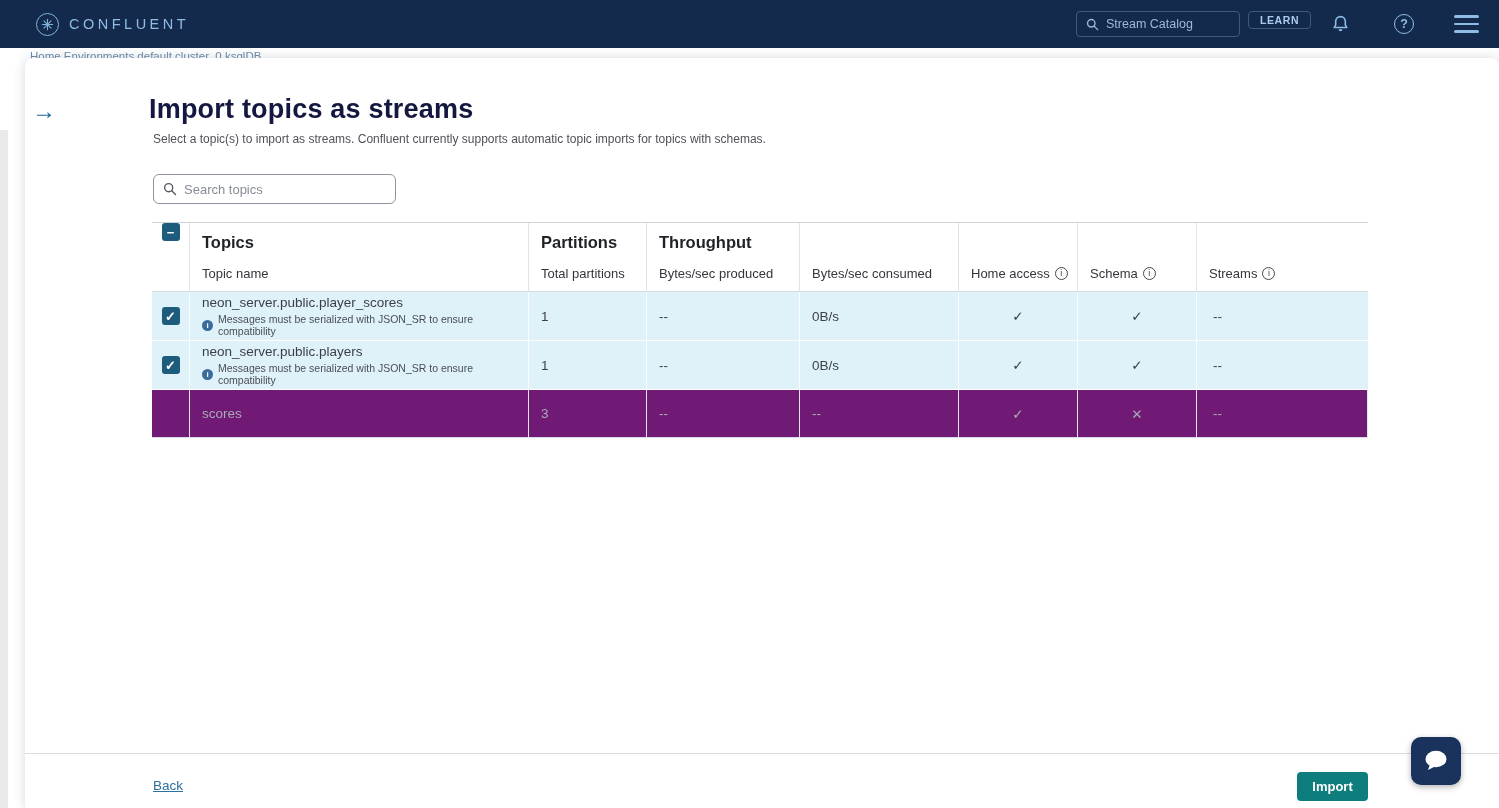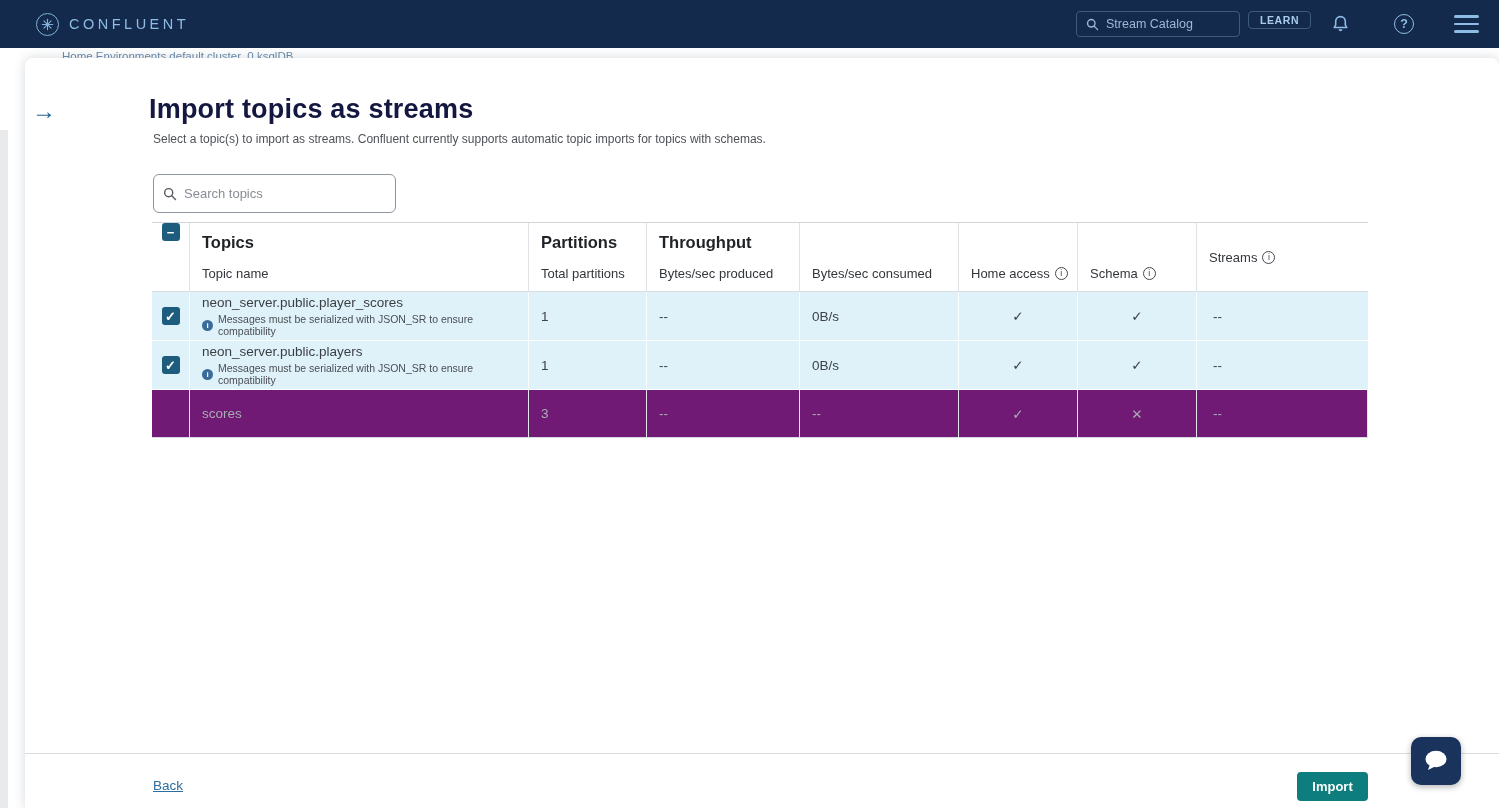--- a/index.html
+++ b/index.html
@@ -29,50 +29,50 @@
               align-items:center; justify-content:center; cursor:pointer; }
   .bell-btn { left:1320px; } .help-btn { left:1384px; } .menu-btn { left:1446px; }
   .help-circle { width:20px; height:20px; border:1.7px solid #8FBCE4; border-radius:50%;
                  color:#8FBCE4; font-size:12.5px; font-weight:bold; display:flex;
                  align-items:center; justify-content:center; }
   .hamburger { display:flex; flex-direction:column; gap:5px; width:25px; }
   .hamburger span { display:block; height:2.4px; background:#8FBCE4; border-radius:2px; }
 
   
   .breadcrumb-strip { position:absolute; left:30px; top:50px; font-size:11.5px;
-                      color:#6E8EAC; z-index:1; white-space:nowrap;margin-left:32px; }
+                      color:#6E8EAC; z-index:1; white-space:nowrap; }
   .collapsed-rail { position:absolute; left:0; top:130px; width:8px; height:678px;
                     background:#E9EAEB; z-index:1; }
 
   
   .panel { position:absolute; left:25px; top:58px; width:1474px; height:750px;
            background:#fff; border-radius:8px 8px 0 0; z-index:3;
            box-shadow:0 0 12px rgba(20,42,77,0.18); }
   .collapse-arrow { position:absolute; left:6px; top:40px; width:26px; height:26px;
                     color:#1F6395; font-size:24px; line-height:26px; text-align:center;
                     cursor:pointer; }
   .panel-title { position:absolute; left:124px; top:36px; font-size:27px; font-weight:bold;
                  color:#14173F; letter-spacing:0.2px; }
   .panel-subtitle { position:absolute; left:128px; top:74px; font-size:12px; color:#4F5159; }
 
-  .topic-search { position:absolute; left:128px; top:116px; width:243px; height:39px;
+  .topic-search { position:absolute; left:128px; top:116px; width:243px; height:30px;
                   border:1.3px solid #8F959E; border-radius:6px; display:flex;
                   align-items:center; gap:7px; padding:0 9px; background:#fff; }
   .topic-search input { border:none; outline:none; font-size:13px; color:#33363B; width:190px;
                         font-family:"Liberation Sans",sans-serif; }
   .topic-search input::placeholder { color:#878D96; }
 
   
   .table { position:absolute; left:127px; top:164px; width:1216px; }
   .trow { display:grid;
           grid-template-columns:38px 339px 118px 153px 159px 119px 119px 171px; }
   .thead { border-top:1px solid #D0D4D8; border-bottom:1px solid #D9DDE1; height:70px; }
   .thead .cell { border-right:1px solid #DFE2E6; display:flex; flex-direction:column;
                  justify-content:space-between; padding:10px 0 10px 12px; }
-  .thead .cell:last-child { border-right:none;justify-content:center; }
+  .thead .cell:last-child { border-right:none; }
   .group-label { font-size:16.5px; font-weight:bold; color:#1F2226; }
   .sub-label { font-size:13px; color:#33363B; display:flex; align-items:center; gap:5px; }
   .info-i { width:13px; height:13px; border:1.2px solid #44484E; border-radius:50%;
             color:#44484E; font-size:9px; line-height:11px; text-align:center;
             display:inline-block; font-style:normal; flex:0 0 auto; }
   .cb-cell { display:flex; align-items:center; justify-content:center;
              padding:0 !important; }
   .checkbox { width:18px; height:18px; background:#1E5C7D; border-radius:3px; color:#fff;
               font-size:13px; font-weight:bold; display:flex; align-items:center;
               justify-content:center; cursor:pointer; }

